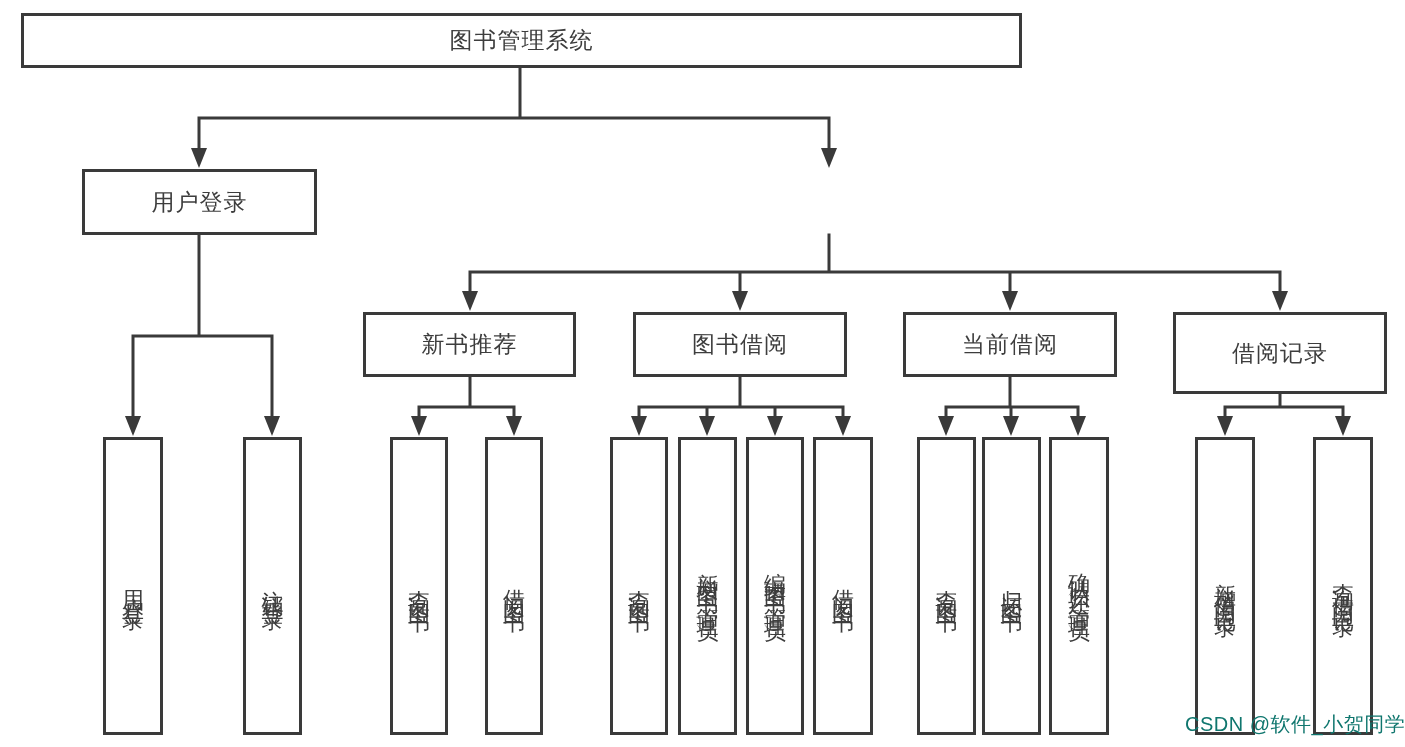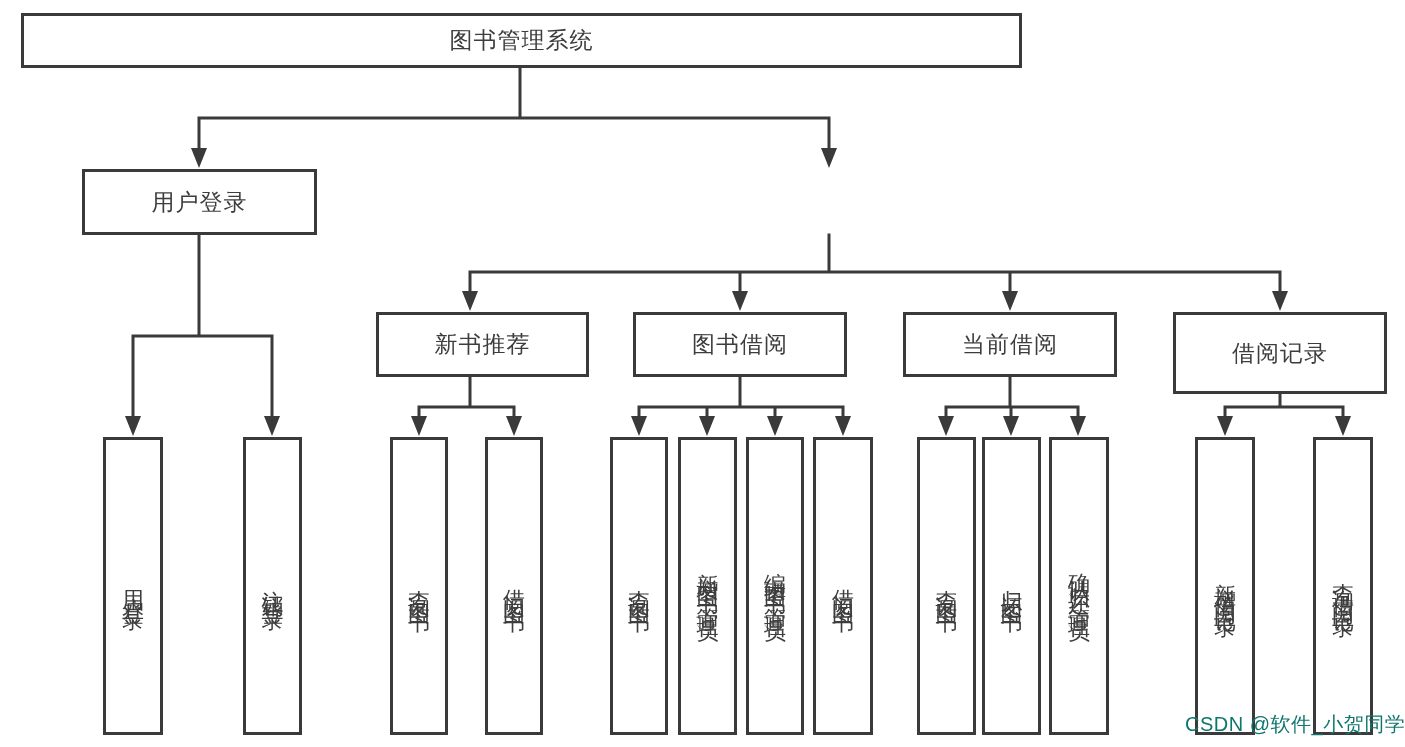--- a/index.html
+++ b/index.html
@@ -85,21 +85,21 @@
   </svg>
 
   <div class="node hnode" style="left:21px;top:13px;width:1001px;height:55px;">
     <span class="lbl">图书管理系统</span>
   </div>
 
   <div class="node hnode" style="left:82px;top:169px;width:235px;height:66px;">
     <span class="lbl">用户登录</span>
   </div>
 
-  <div class="node hnode" style="left:376px;top:312px;width:213px;height:65px;">
+  <div class="node hnode" style="left:363px;top:312px;width:213px;height:65px;">
     <span class="lbl">新书推荐</span>
   </div>
   <div class="node hnode" style="left:633px;top:312px;width:214px;height:65px;">
     <span class="lbl">图书借阅</span>
   </div>
   <div class="node hnode" style="left:903px;top:312px;width:214px;height:65px;">
     <span class="lbl">当前借阅</span>
   </div>
   <div class="node hnode" style="left:1173px;top:312px;width:214px;height:82px;">
     <span class="lbl">借阅记录</span>

